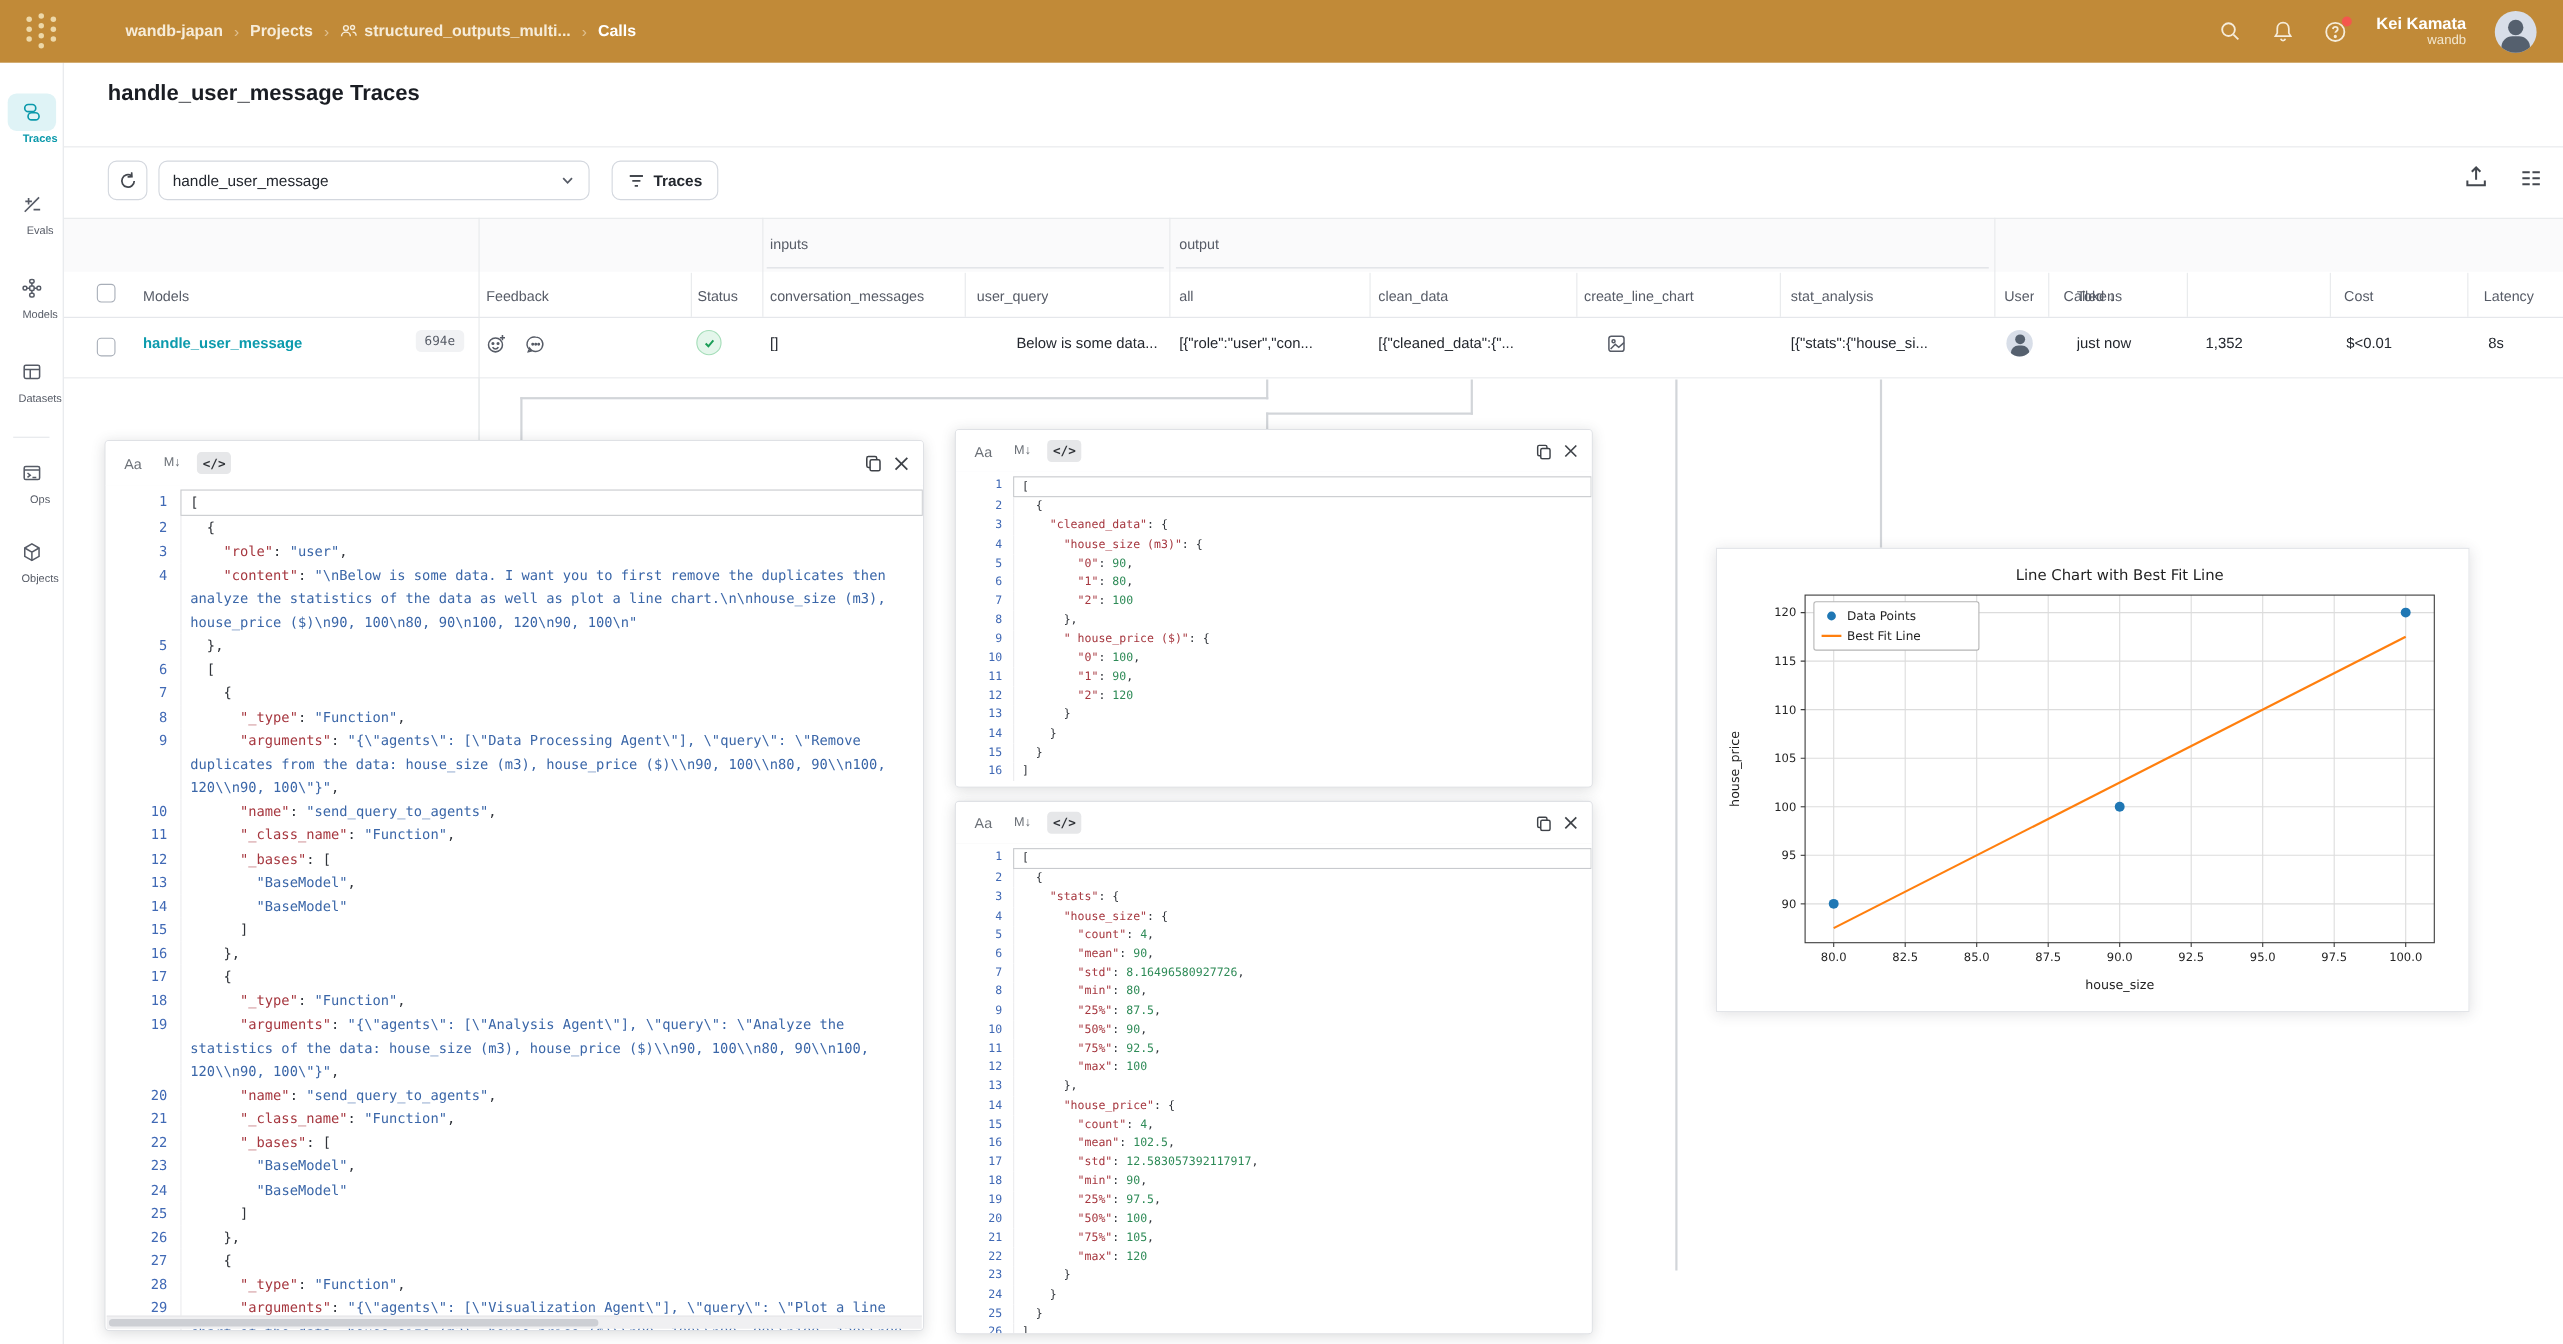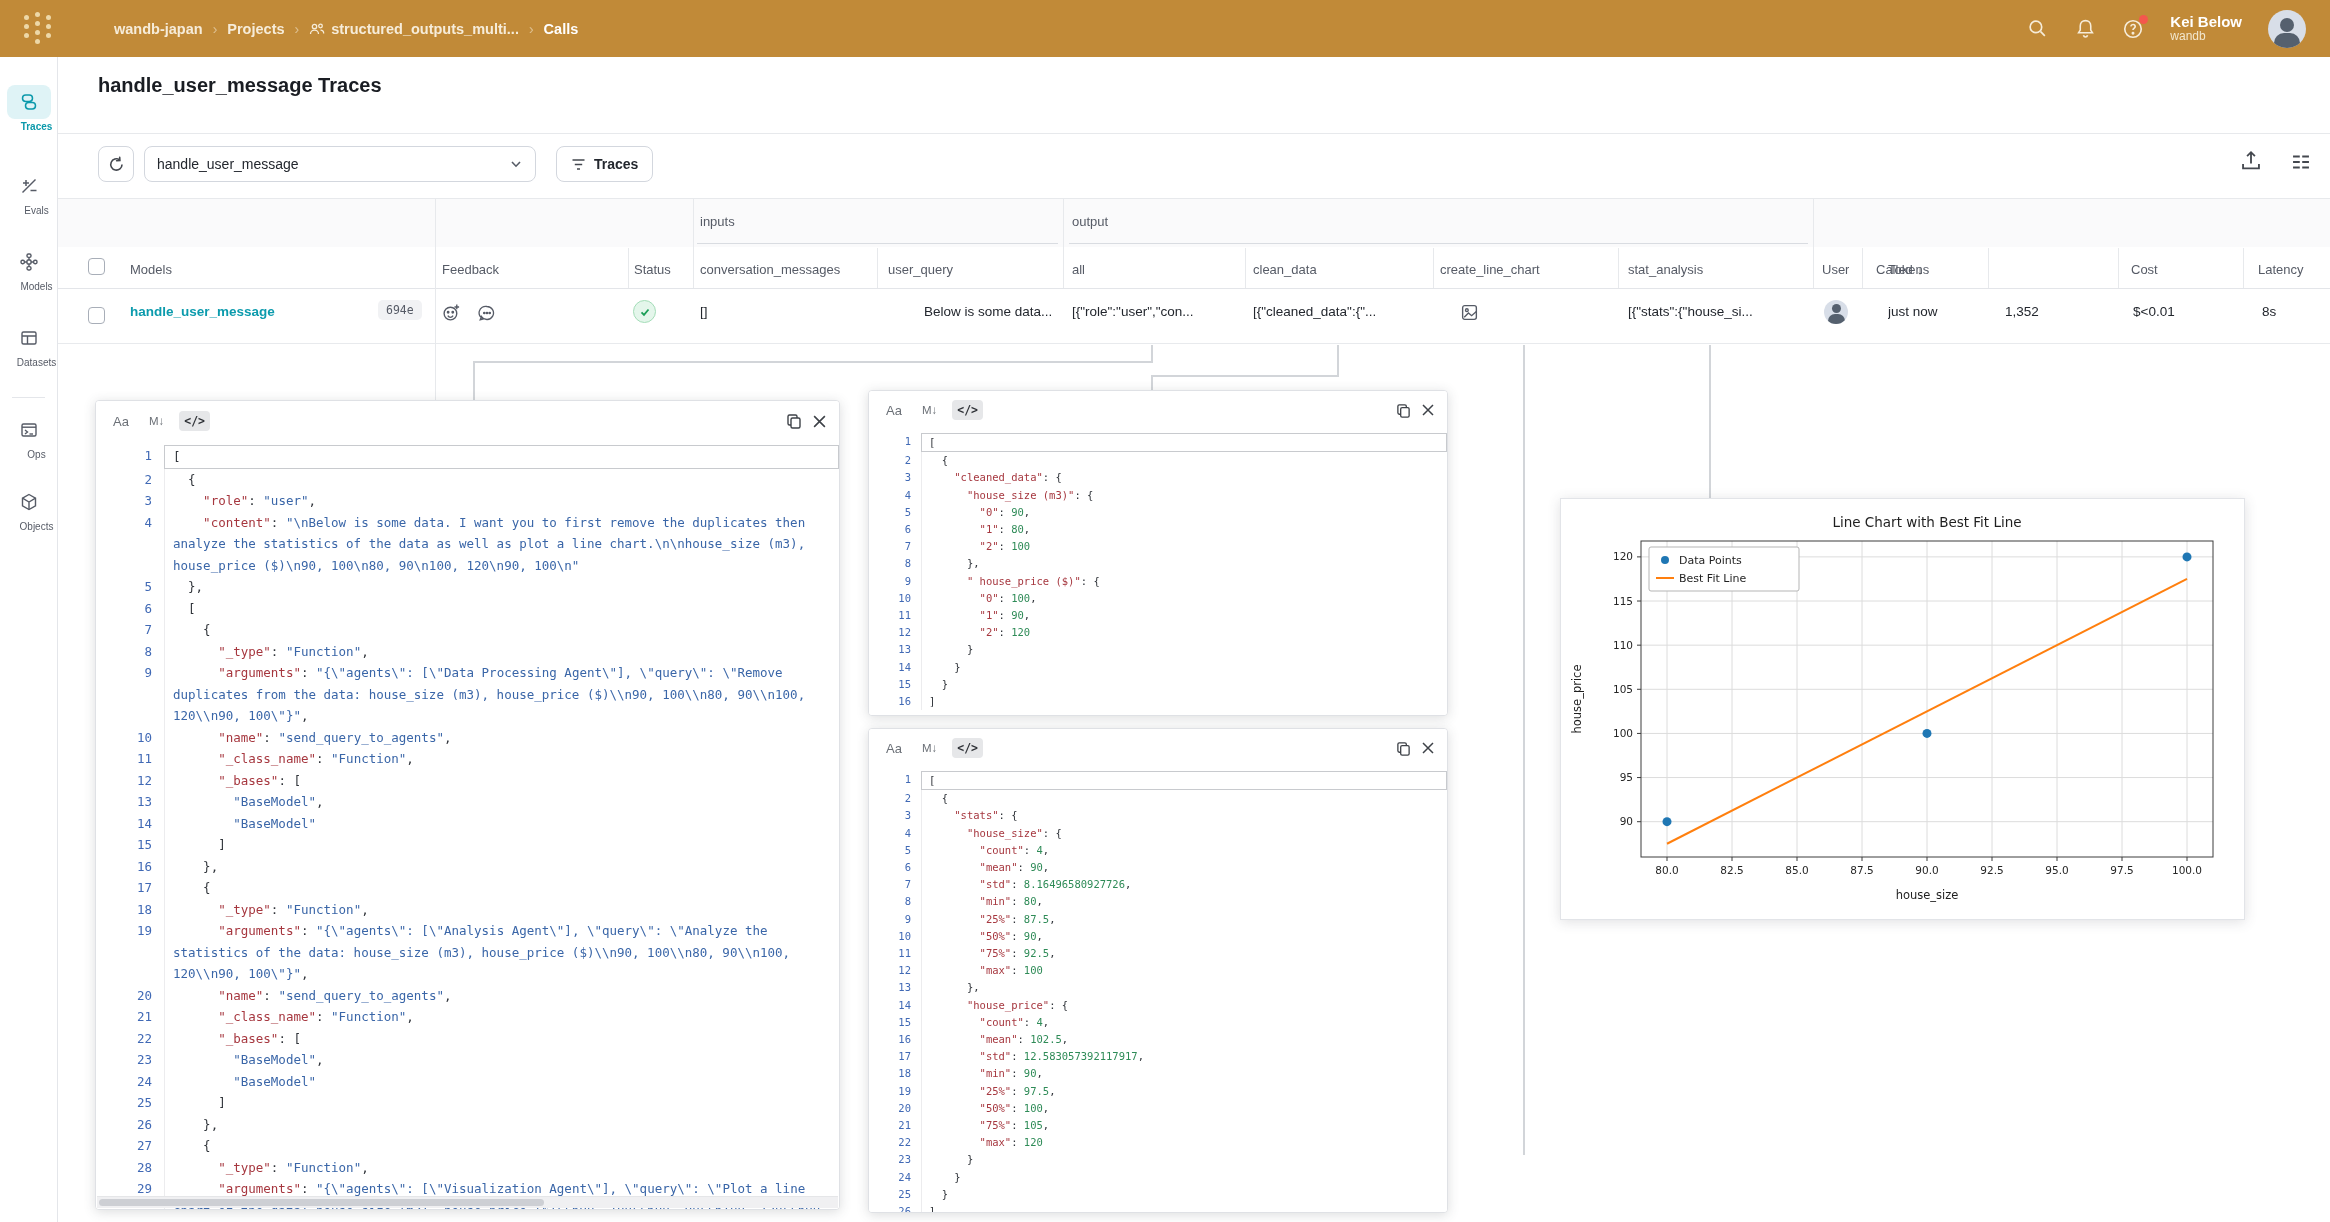--- a/index.html
+++ b/index.html
@@ -12,21 +12,21 @@
   .logo i{position:absolute;width:5px;height:5px;border-radius:50%;background:#EFDCAE;opacity:.95;}
   .crumbs{display:flex;align-items:center;margin-left:58px;gap:10px;color:#F6ECD9;font-size:14.5px;font-weight:600;}
   .crumb-sep{opacity:.55;font-weight:400;font-size:14px;}
   .crumb-current{color:#ffffff;font-weight:700;}
   .people-ic{display:inline-flex;margin-right:6px;vertical-align:-2px;}
   .top-right{margin-left:auto;display:flex;align-items:center;gap:26px;margin-right:24px;color:#F6ECD9;}
   .top-ic{width:22px;height:22px;position:relative;display:inline-flex;align-items:center;justify-content:center;cursor:pointer;}
   .red-dot{position:absolute;top:-3px;right:-4px;width:9px;height:9px;border-radius:50%;background:#F4574D;}
   .userblock{text-align:left;line-height:1.15;}
   .userblock .uname{font-size:15px;font-weight:700;color:#fff;}
-  .userblock .uorg{font-size:12px;color:#F3E7CE;}
+  .userblock .uorg{font-size:12px;color:#F3E7CE;text-align:right;}
   .avatar{width:38px;height:38px;border-radius:50%;overflow:hidden;background:#D8DEE8;position:relative;}
   .avatar:before{content:"";position:absolute;left:50%;top:8px;width:14px;height:14px;margin-left:-7px;border-radius:50%;background:#55606E;}
   .avatar:after{content:"";position:absolute;left:50%;top:23px;width:26px;height:18px;margin-left:-13px;border-radius:10px 10px 0 0;background:#55606E;}
   
   .sidebar{left:0;top:57px;width:57px;height:1165px;background:#fff;border-right:1px solid #E4E6EA;z-index:15;}
   .side-item{position:absolute;left:0;width:57px;text-align:center;cursor:pointer;}
   .side-item .ic{display:inline-flex;width:44px;height:34px;align-items:center;justify-content:center;border-radius:8px;color:#565B66;}
   .side-item .lbl{display:block;font-size:10px;color:#565B66;margin-top:2px;margin-left:16px;}
   .side-item.active .ic{background:#DFF3F6;color:#0B99AB;}
   .side-item.active .lbl{color:#0B99AB;font-weight:600;}
@@ -138,21 +138,21 @@
       </span>
       <span class="top-ic">
         <svg width="22" height="22" viewBox="0 0 20 20" fill="none" stroke="#F6ECD9" stroke-width="1.5">
             <circle cx="10" cy="10" r="7.5"></circle>
             <path d="M8 7.6c.2-1 1-1.7 2-1.7 1.1 0 2 .8 2 1.9 0 1.6-2 1.7-2 3"></path>
             <circle cx="10" cy="13.8" r=".6" fill="#F6ECD9"></circle>
           </svg>
         <span class="red-dot"></span>
       </span>
       <div class="userblock">
-        <div class="uname">Kei Below</div>
+        <div class="uname">Kei Kamata</div>
         <div class="uorg">wandb</div>
       </div>
       <div class="avatar"></div>
     </div>
   </div>
 
   <div class="abs sidebar">
     <div class="side-item active" style="top:28px">
       <span class="ic">
         <svg width="18" height="18" viewBox="0 0 18 18" fill="none" stroke="currentColor" stroke-width="1.5">

